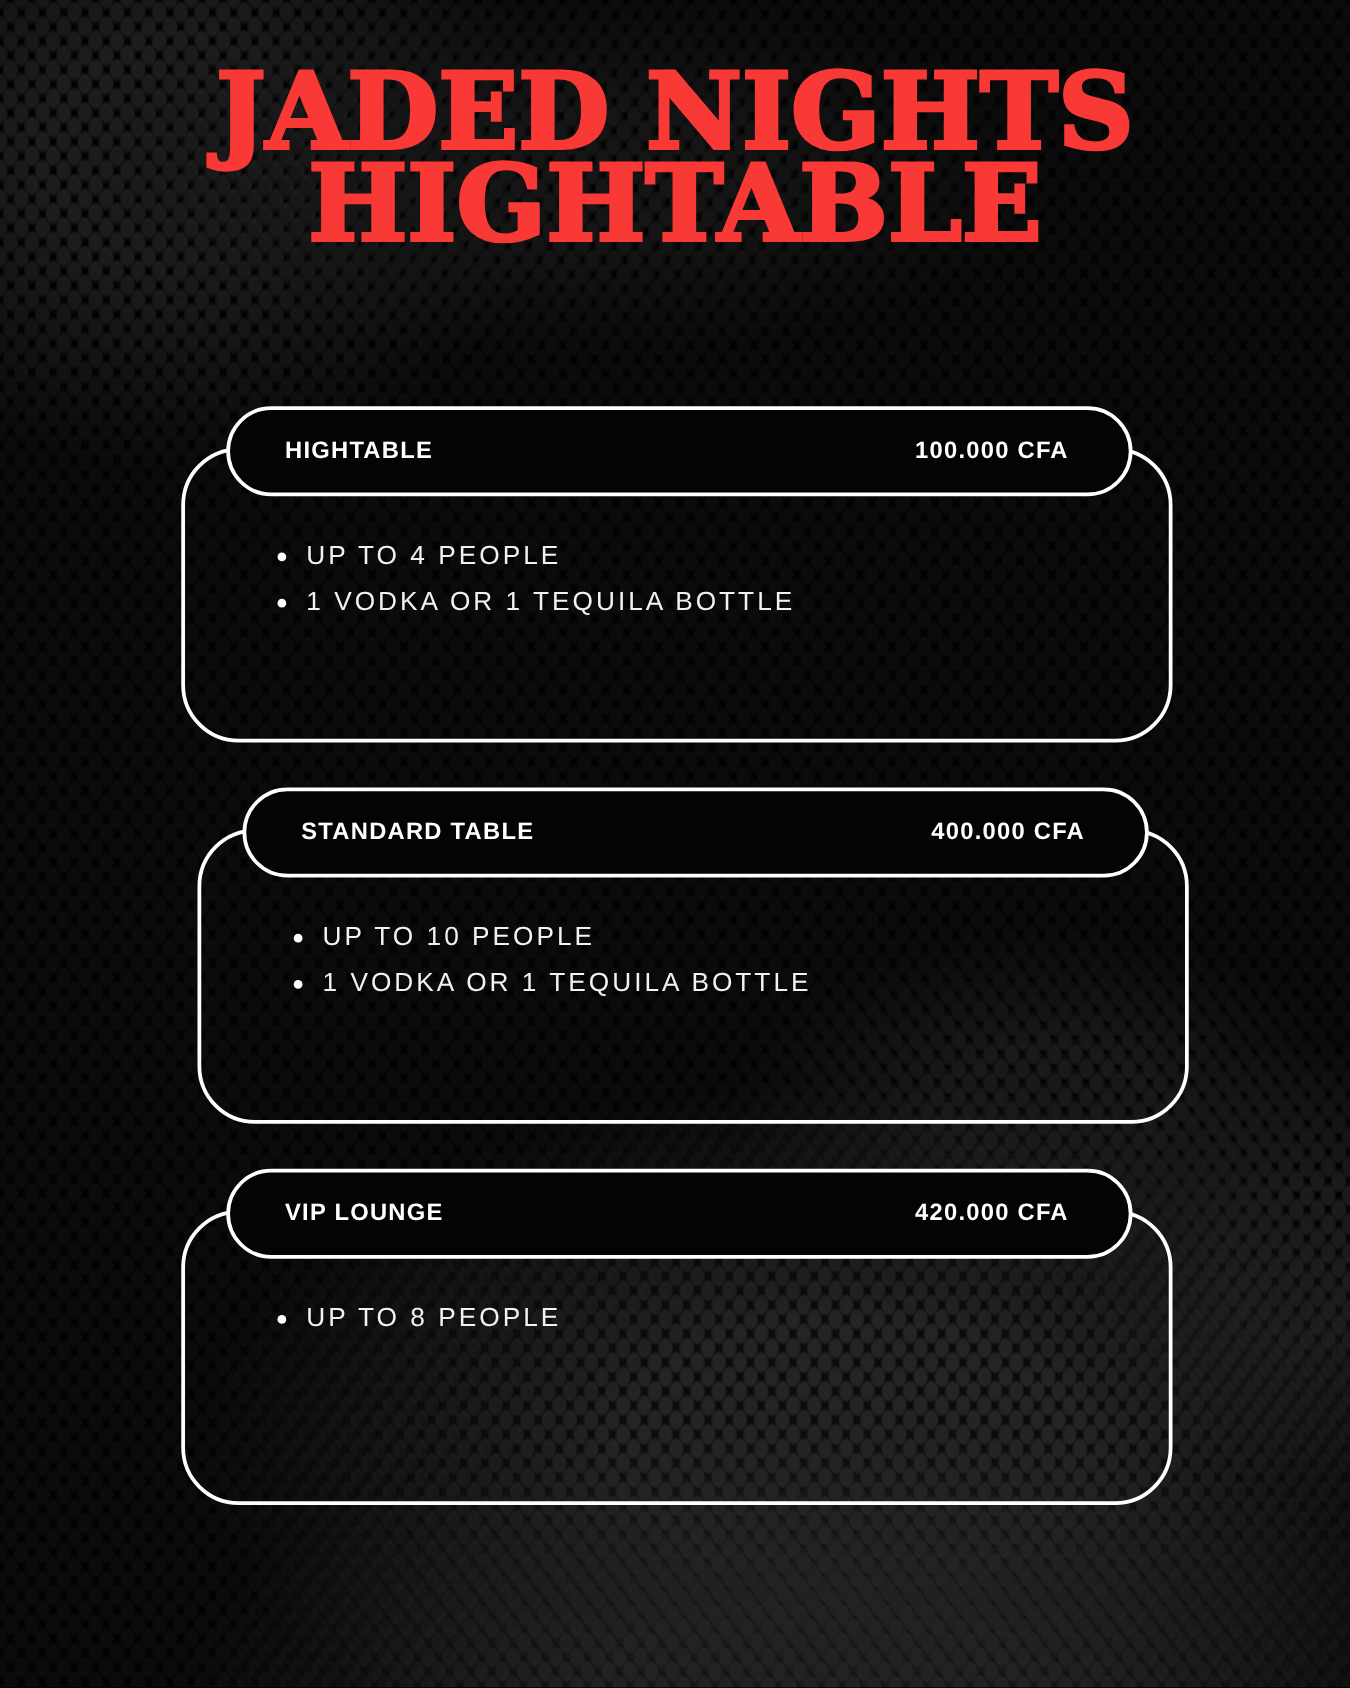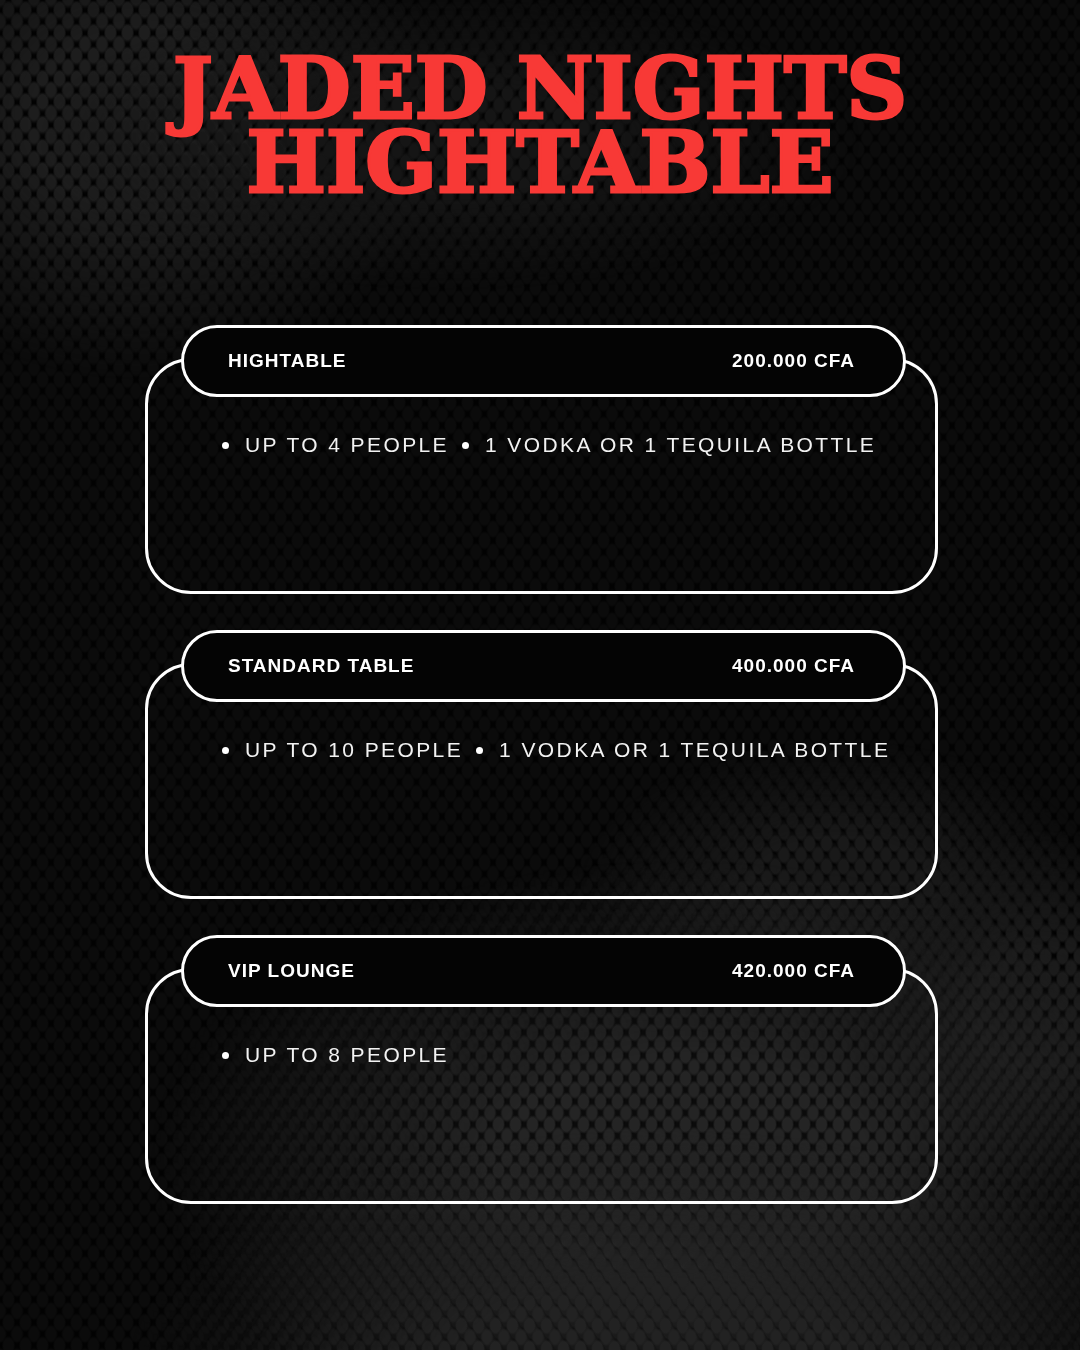--- a/index.html
+++ b/index.html
@@ -58,21 +58,21 @@
   
   .card {
     position: absolute;
     left: 145px;
     width: 793px;
     height: 236px;
     border: 3px solid var(--card-border);
     border-radius: 46px;
   }
   .card-1 { top: 358px; }
-  .card-2 { top: 663px; }
+  .card-2 { top: 663px; margin-left: 13px; }
   .card-3 { top: 968px; }
 
   .pill {
     position: absolute;
     top: -36px; left: 33px; right: 29px;
     height: 72px;
     border: 3px solid var(--card-border);
     border-radius: 36px;
     background: #040404;
     display: flex;
@@ -86,21 +86,21 @@
     font-weight: bold;
     letter-spacing: 1px;
     white-space: nowrap;
   }
 
   .features {
     position: absolute;
     top: 72px; left: 74px; right: 40px;
     list-style: none;
     display: flex;
-    flex-direction: row;
+    flex-direction: column;
     gap: 13px;
   }
   .feature-item {
     display: flex;
     align-items: center;
     gap: 16px;
     color: var(--text);
     font-size: 21px;
     letter-spacing: 2.4px;
     white-space: nowrap;
@@ -126,21 +126,21 @@
   <div class="halftone patch p4"></div>
 
   <header class="title">
     <div class="title-line">JADED NIGHTS</div>
     <div class="title-line">HIGHTABLE</div>
   </header>
 
   <section class="card card-1">
     <div class="pill">
       <span class="card-title">HIGHTABLE</span>
-      <span class="card-price">200.000 CFA</span>
+      <span class="card-price">100.000 CFA</span>
     </div>
     <ul class="features">
       <li class="feature-item">
         <span class="bullet"></span>
         <span>UP TO 4 PEOPLE</span>
       </li>
       <li class="feature-item">
         <span class="bullet"></span>
         <span>1 VODKA OR 1 TEQUILA BOTTLE</span>
       </li>

